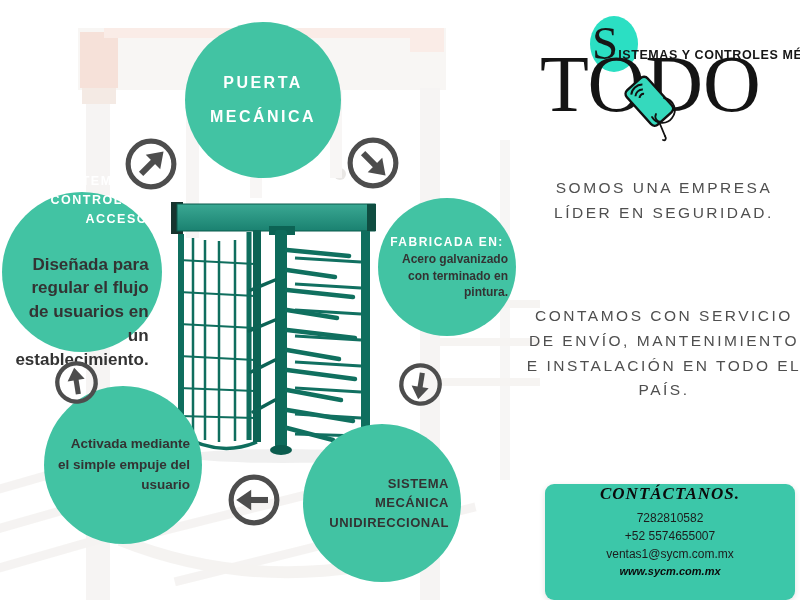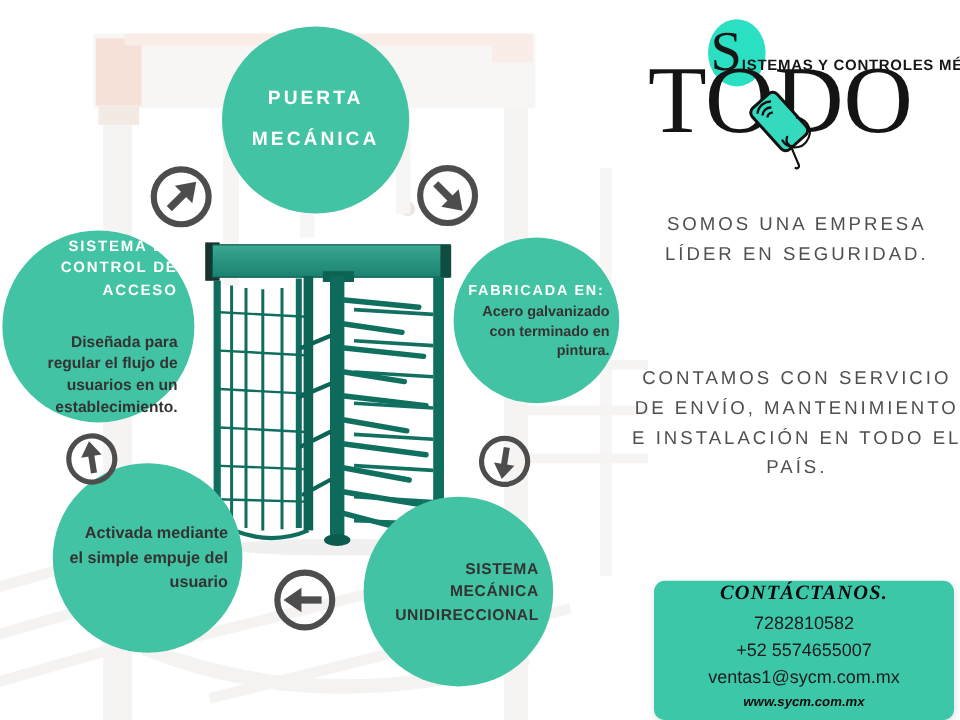--- a/index.html
+++ b/index.html
@@ -12,23 +12,23 @@
   .bg-structure { position:absolute; left:0; top:0; width:545px; height:600px; opacity:.55; }
   
   .circle { position:absolute; border-radius:50%; background:#42C3A3;
     display:flex; flex-direction:column; align-items:center; justify-content:center;
     text-align:right; }
   .c-title { left:185px; top:22px; width:156px; height:156px; }
   .c-title .t-line { color:#ffffff; font-weight:bold; font-size:16px; letter-spacing:2.5px; line-height:2.1; }
   .c-access { left:2px; top:192px; width:160px; height:160px; padding:0 14px; }
   .c-fab { left:378px; top:198px; width:138px; height:138px; padding:0 8px; }
   .c-act { left:44px; top:386px; width:158px; height:158px; padding:0 12px; }
-  .c-uni { left:303px; top:414px; width:158px; height:158px; padding:0 12px; }
+  .c-uni { left:303px; top:424px; width:158px; height:158px; padding:0 12px; }
   .circle-heading { color:#ffffff; font-weight:bold; font-size:12.5px; letter-spacing:1.5px; line-height:1.5; margin-bottom:24px; }
-  .circle-body { color:#333333; font-weight:bold; font-size:13px; line-height:1.4; }
+  .circle-body { color:#333333; font-weight:bold; font-size:17px; line-height:1.4; }
   .c-act .circle-body { font-size:13.5px; line-height:1.55; }
   .c-uni .circle-heading { color:#333333; font-size:13px; letter-spacing:.5px; margin:0; }
   .c-fab .circle-body { font-size:12px; }
   
   .arrow-badge { position:absolute; color:#4d4d4d; }
   .arrow-badge svg { display:block; }
   
   .turnstile { position:absolute; left:163px; top:188px; }
   
   .logo { position:absolute; left:540px; top:8px; width:258px; height:132px; }
@@ -43,21 +43,21 @@
   .statement { position:absolute; color:#4f4f4f; text-align:center;
     font-size:15.5px; letter-spacing:2.5px; line-height:1.6; }
   .st1 { left:528px; top:176px; width:272px; }
   .st2 { left:526px; top:304px; width:276px; }
   
   .contact-card { position:absolute; left:545px; top:484px; width:250px; height:116px;
     background:#3CC7A9; border-radius:9px; text-align:center; 
     box-shadow:0 2px 6px rgba(0,0,0,.12); }
   .contact-heading { font-family:"Liberation Serif", serif; font-style:italic; font-weight:bold;
     font-size:17px; color:#0b0b0b; letter-spacing:1px; margin-bottom:5px; }
-  .contact-line { font-size:15px; color:#1c1c1c; line-height:1.5; }
+  .contact-line { font-size:12px; color:#1c1c1c; line-height:1.5; }
   .contact-web { font-size:11px; color:#0b0b0b; font-weight:bold; font-style:italic; line-height:1.6; }
 </style>
 </head>
 <body>
 
 <div class="page">
 
   <svg class="bg-structure" viewBox="0 0 545 600" xmlns="http://www.w3.org/2000/svg">
     <rect x="78" y="28" width="368" height="62" fill="#f3efec"></rect>
     <rect x="80" y="32" width="38" height="56" fill="#f0cabb"></rect>

